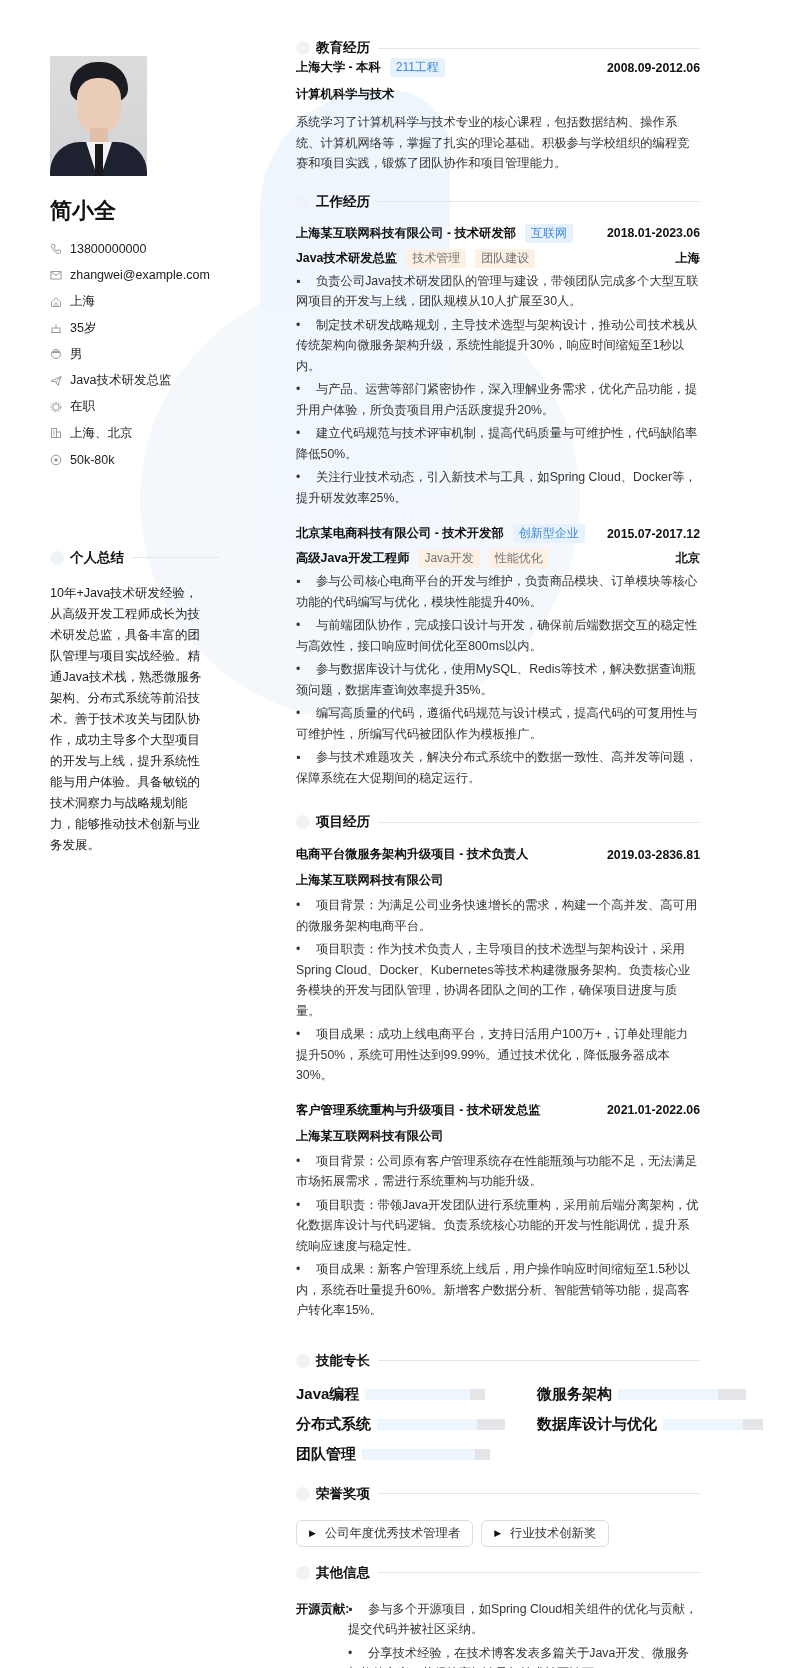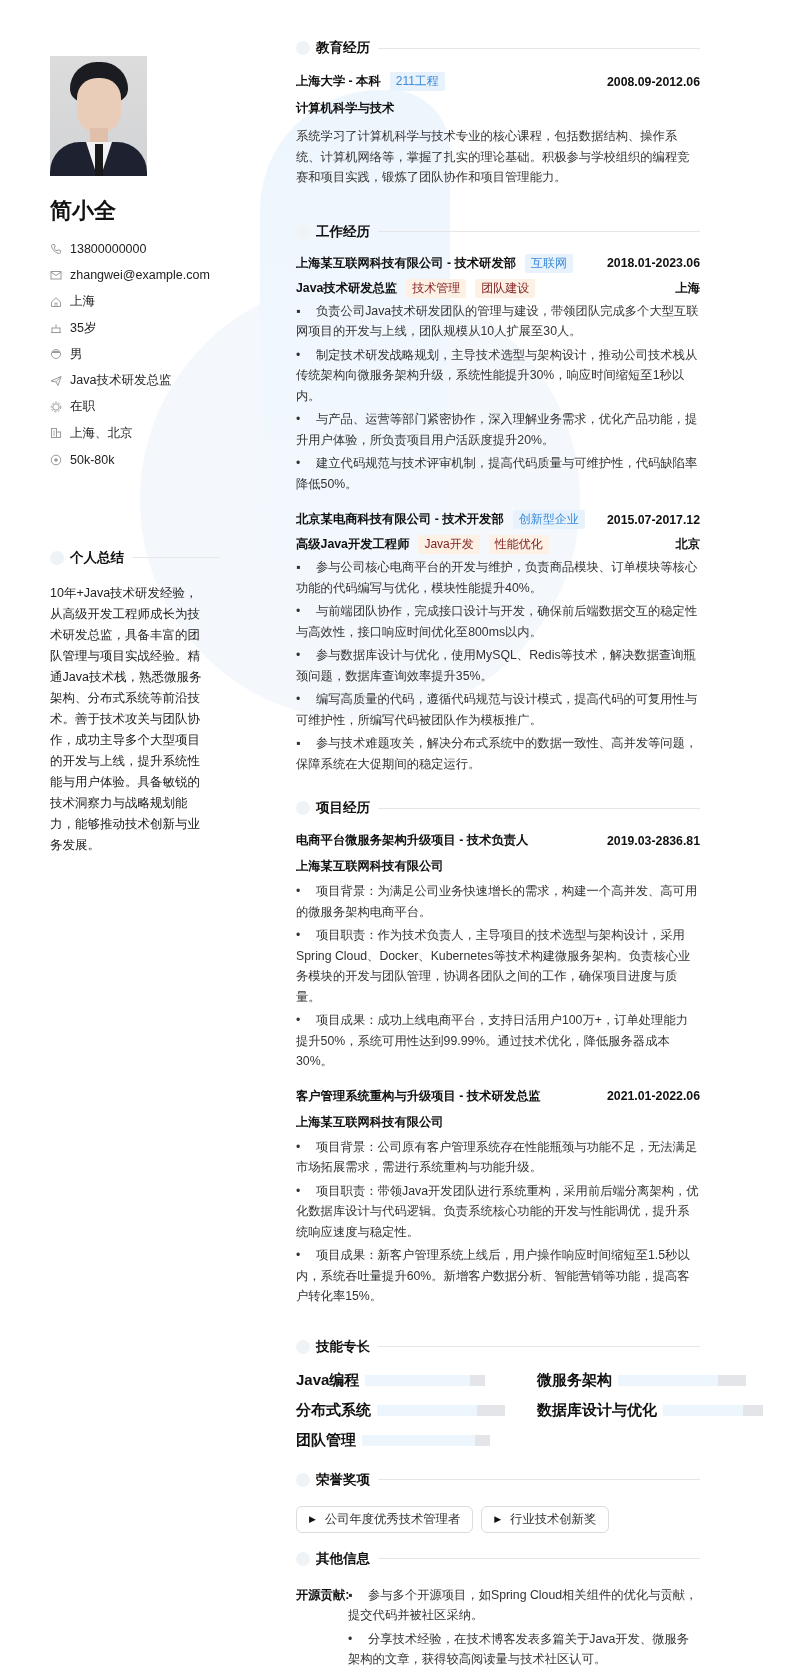--- a/index.html
+++ b/index.html
@@ -51,21 +51,21 @@
   .sec-head .dot { width: 14px; height: 14px; border-radius: 50%; background: #f0f3f6; margin-right: 6px; }
   .sec-head .t { font-size: 13.5px; font-weight: bold; color: #111; white-space: nowrap; }
   .sec-head .line { flex: 1; height: 1px; background: #e6e6e6; margin-left: 8px; }
 
   .row { display:flex; align-items:center; justify-content: space-between; }
   .row .l { display:flex; align-items:center; }
   .bold { font-weight: bold; font-size: 12.3px; color: #111; }
   .date { font-weight: bold; font-size: 12.3px; color: #111; }
   .tag { font-size: 12px; padding: 1px 6px; margin-left: 9px; border-radius: 2px; }
   .tag.blue { background: #e7f2fc; color: #3c8ad8; }
-  .tag.orange { background: #fdf1e6; color: #7f1d1d; }
+  .tag.orange { background: #fdf1e6; color: #737373; }
 
   .para { font-size: 12.3px; line-height: 20.5px; color: #333; }
   .bullets { list-style: none; }
   .bullets li { font-size: 12.3px; line-height: 20.5px; color: #333; margin-top: 3px; position: relative; text-indent: 0; }
   .bullets li .b { display:inline-block; width: 20px; color:#333; }
 
   .skills { display:grid; grid-template-columns: 1fr 1fr; column-gap: 32px; row-gap: 11px; margin-top: 14px; }
   .skill { display:flex; align-items:center; height: 19px; }
   .skill .lab { font-size: 15px; font-weight: bold; color: #111; white-space: nowrap; margin-right: 6px; }
   .skill .bar { height: 11px; background: #e3e5e8; position: relative; flex: none; }
@@ -194,31 +194,31 @@
   <div class="summary">10年+Java技术研发经验，从高级开发工程师成长为技术研发总监，具备丰富的团队管理与项目实战经验。精通Java技术栈，熟悉微服务架构、分布式系统等前沿技术。善于技术攻关与团队协作，成功主导多个大型项目的开发与上线，提升系统性能与用户体验。具备敏锐的技术洞察力与战略规划能力，能够推动技术创新与业务发展。</div>
 </div>
 
 <div class="main">
 
   <div class="sec-head">
     <span class="dot"></span>
     <span class="t">教育经历</span>
     <span class="line"></span>
   </div>
-  <div class="row" style="margin-top:14px;">
+  <div class="row" style="">
     <div class="l">
       <span class="bold">上海大学 - 本科</span>
       <span class="tag blue">211工程</span>
     </div>
     <span class="date">2008.09-2012.06</span>
   </div>
   <div class="bold" style="margin-top:9px;">计算机科学与技术</div>
   <div class="para" style="margin-top:9px;">系统学习了计算机科学与技术专业的核心课程，包括数据结构、操作系统、计算机网络等，掌握了扎实的理论基础。积极参与学校组织的编程竞赛和项目实践，锻炼了团队协作和项目管理能力。</div>
 
-  <div class="sec-head" style="margin-top:34px;justify-content:space-between;">
+  <div class="sec-head" style="margin-top:18px;justify-content:space-between;">
     <span class="dot"></span>
     <span class="t">工作经历</span>
     <span class="line"></span>
   </div>
 
   <div style="margin-top:12px;">
     <div class="row">
       <div class="l">
         <span class="bold">上海某互联网科技有限公司 - 技术研发部</span>
         <span class="tag blue">互联网</span>
@@ -231,20 +231,21 @@
         <span class="tag orange">技术管理</span>
         <span class="tag orange">团队建设</span>
       </div>
       <span class="bold">上海</span>
     </div>
     <ul class="bullets" style="margin-top:2px;">
       <li><span class="b">▪</span><span>负责公司Java技术研发团队的管理与建设，带领团队完成多个大型互联网项目的开发与上线，团队规模从10人扩展至30人。</span></li>
       <li><span class="b">•</span><span>制定技术研发战略规划，主导技术选型与架构设计，推动公司技术栈从传统架构向微服务架构升级，系统性能提升30%，响应时间缩短至1秒以内。</span></li>
       <li><span class="b">•</span><span>与产品、运营等部门紧密协作，深入理解业务需求，优化产品功能，提升用户体验，所负责项目用户活跃度提升20%。</span></li>
       <li><span class="b">•</span><span>建立代码规范与技术评审机制，提高代码质量与可维护性，代码缺陷率降低50%。</span></li>
+      <li><span class="b">•</span><span>关注行业技术动态，引入新技术与工具，如Spring Cloud、Docker等，提升研发效率25%。</span></li>
     </ul>
   </div>
 
   <div style="margin-top:16px;">
     <div class="row">
       <div class="l">
         <span class="bold">北京某电商科技有限公司 - 技术开发部</span>
         <span class="tag blue">创新型企业</span>
       </div>
       <span class="date">2015.07-2017.12</span>

